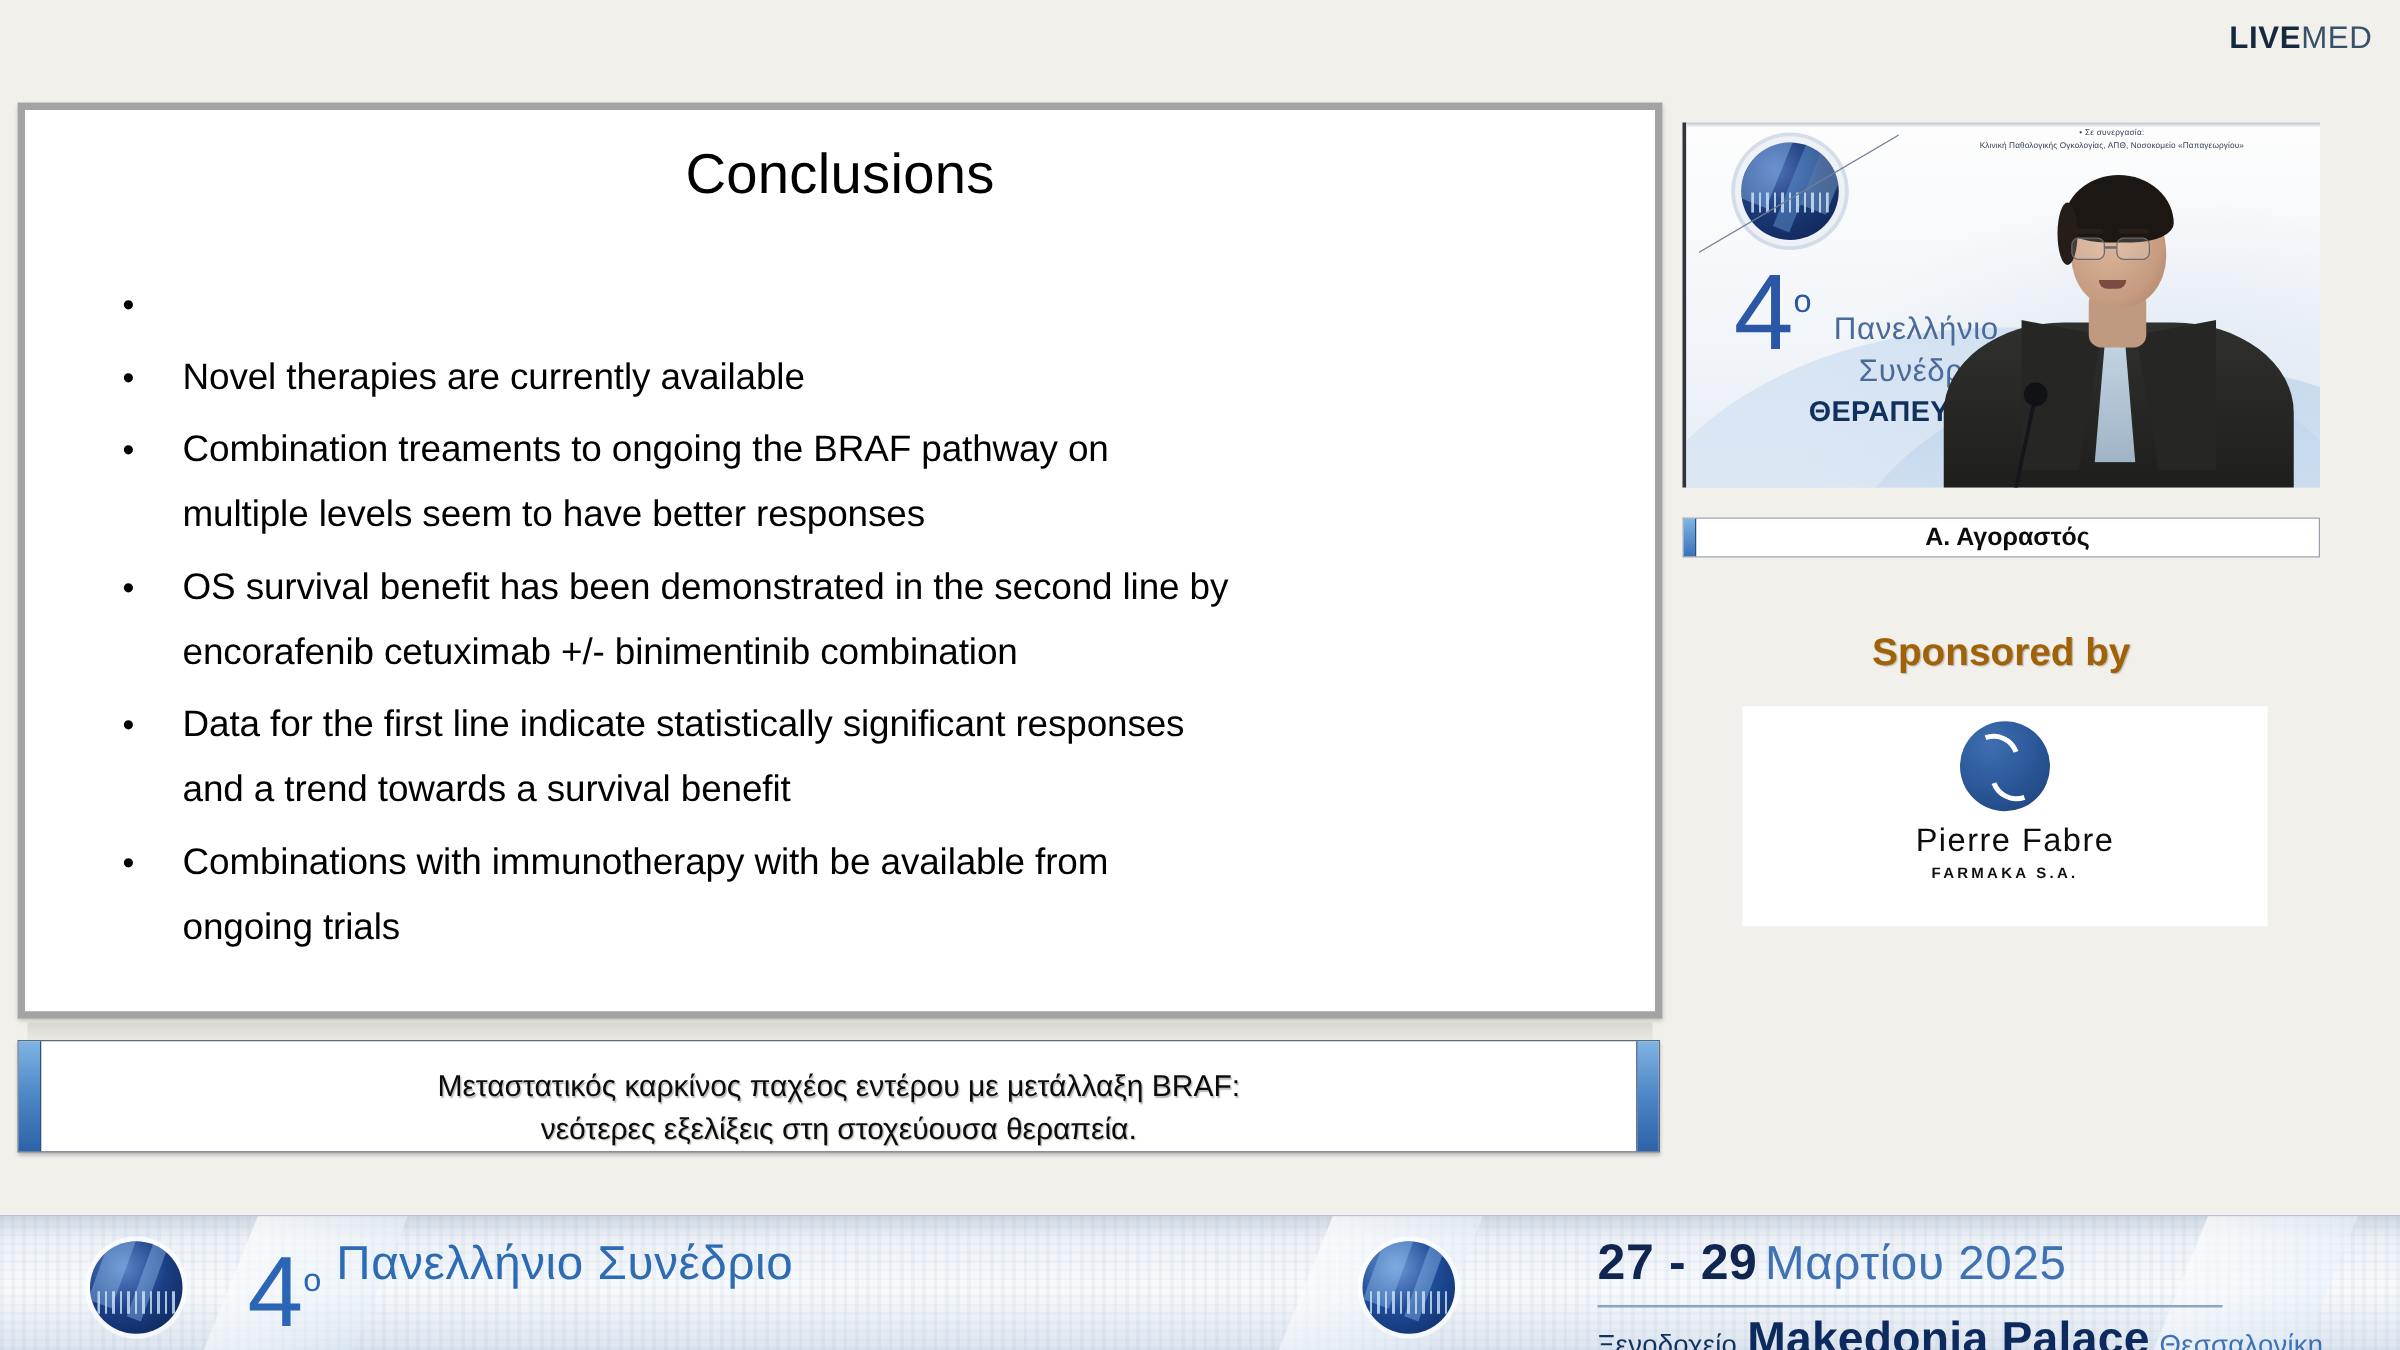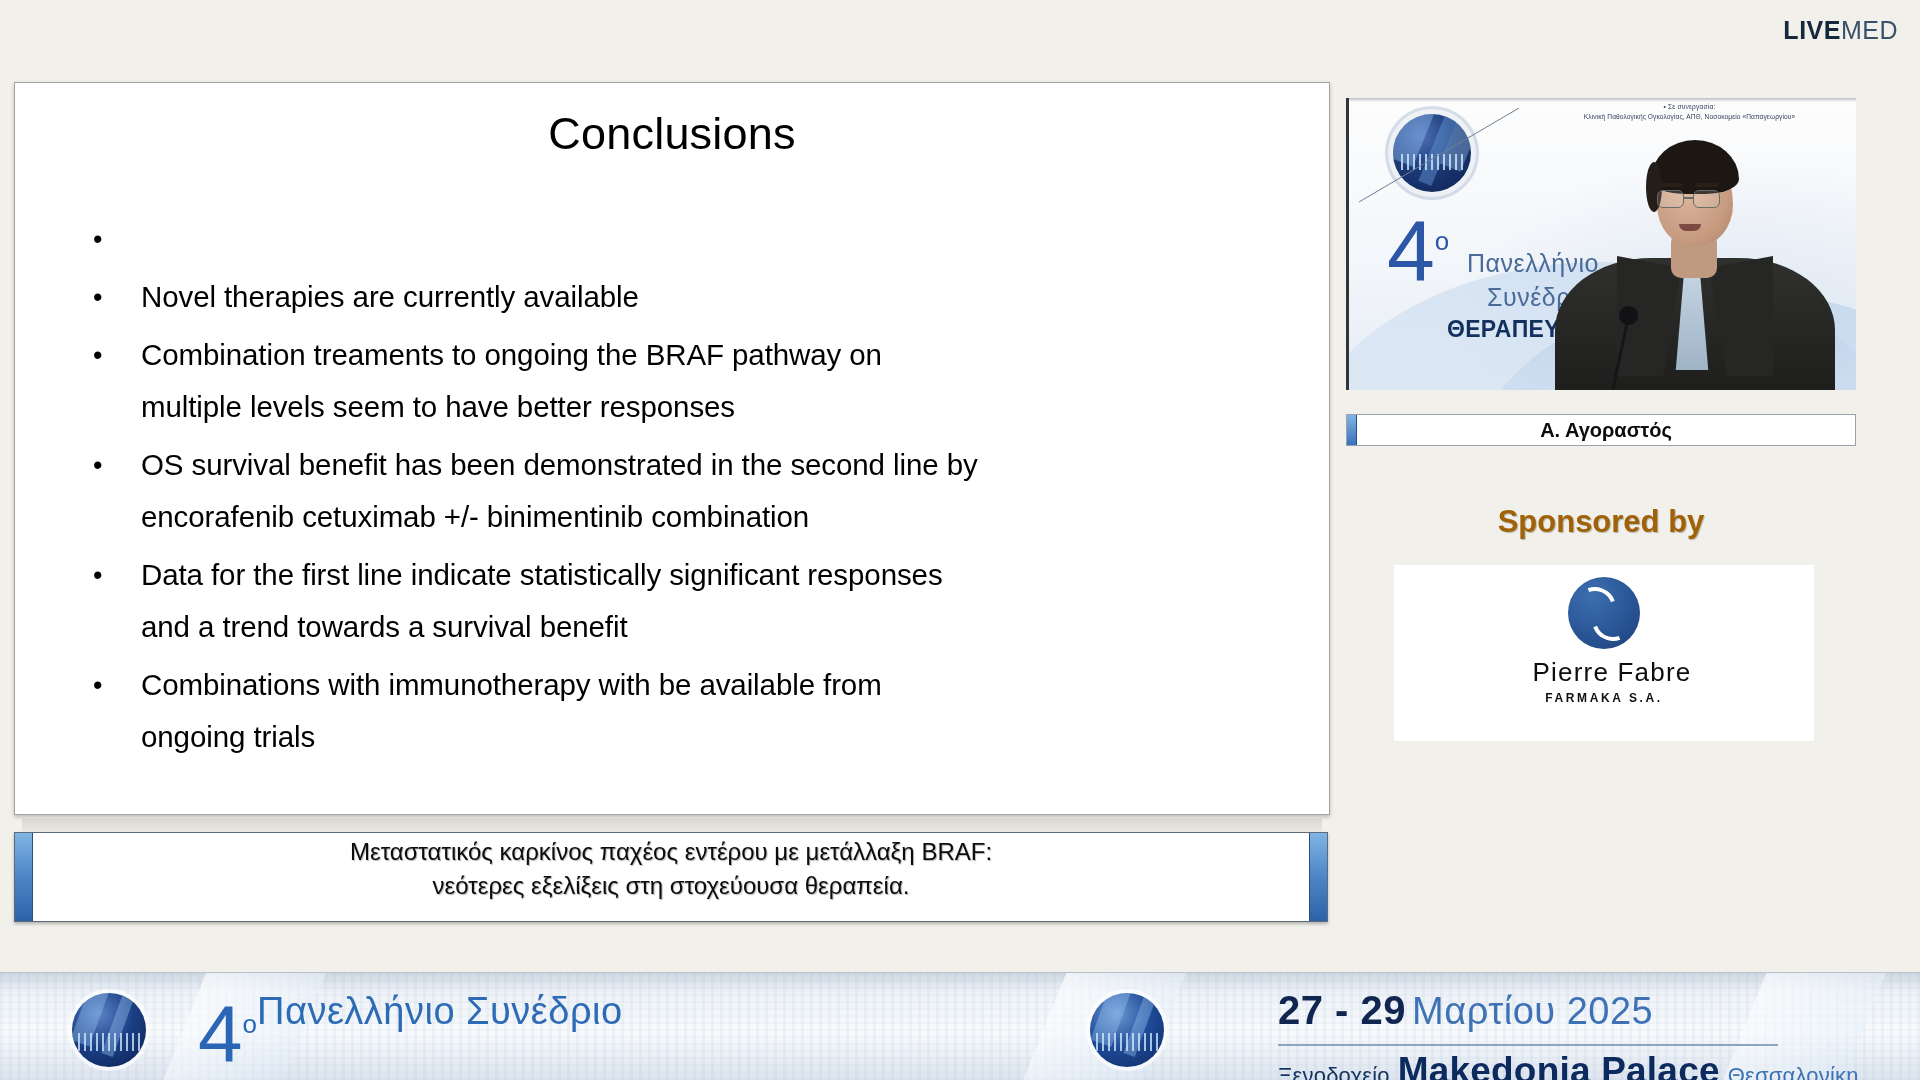--- a/index.html
+++ b/index.html
@@ -24,21 +24,21 @@
   }
   #brand .b1 { font-weight: 700; color: #16283d; }
   #brand .b2 { font-weight: 400; color: #39506a; }
 
   
   #slide-frame {
     position: absolute;
     left: 14px; top: 82px;
     width: 1316px; height: 733px;
     background: #ffffff;
-    border: 1px solid #a3a3a3;
+    border: 6px solid #a3a3a3;
     box-shadow: 0 2px 4px rgba(0,0,0,.22);
     overflow: hidden;
   }
   #slide-title {
     position: absolute;
     left: 0; right: 0; top: 25px;
     text-align: center;
     font-size: 45px;
     color: #000;
     font-weight: 400;
@@ -96,21 +96,21 @@
   #title-bar .accent-r {
     flex: 0 0 18px;
     background: linear-gradient(180deg,#7fb4e3 0%,#4d86c6 50%,#2d62a8 100%);
     border-left: 1px solid #2b4f7a;
   }
   #title-bar .tb-body {
     flex: 1 1 auto;
     display: flex;
     flex-direction: column;
     align-items: center;
-    justify-content: flex-start;
+    justify-content: flex-end;
     padding: 2px 10px 0;
   }
   #title-bar .tline {
     font-size: 24px;
     line-height: 34px;
     color: #0c0c0c;
     text-shadow: 1px 1px 1px rgba(120,120,120,.55);
     white-space: nowrap;
   }
 
@@ -450,21 +450,21 @@
     left: 198px; top: 12px;
     display: flex; align-items: flex-start;
   }
   #fl-num {
     font-size: 80px;
     line-height: 78px;
     color: #2a66b5;
     font-weight: 400;
   }
   #fl-num sup { font-size: 26px; vertical-align: super; }
-  #fl-text { padding-top: 4px; text-align: center; }
+  #fl-text { margin-left: 12px; padding-top: 4px; text-align: center; }
   #fl-l1 {
     font-size: 38px;
     color: #2d6bb5;
     letter-spacing: .5px;
     line-height: 44px;
     white-space: nowrap;
   }
   #fl-l2 {
     font-size: 37px;
     font-weight: 700;

